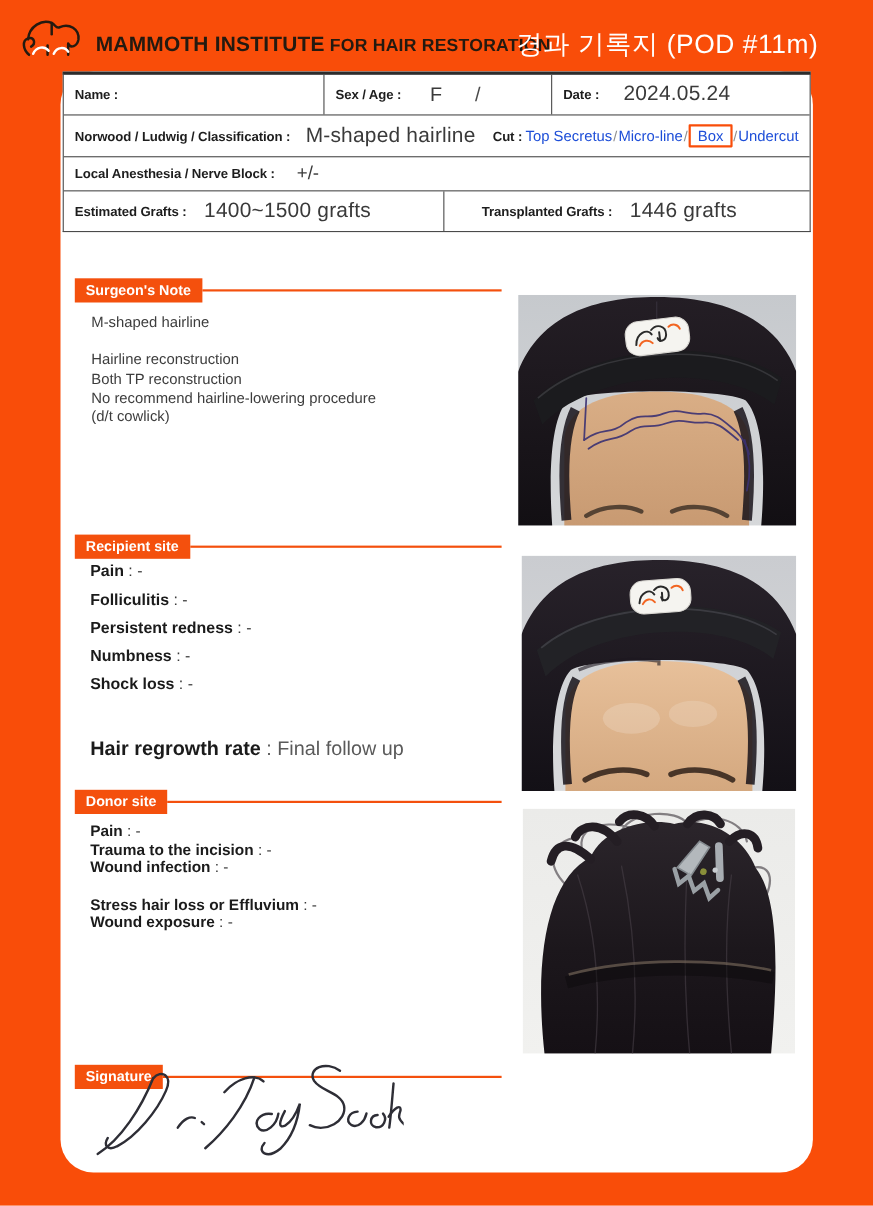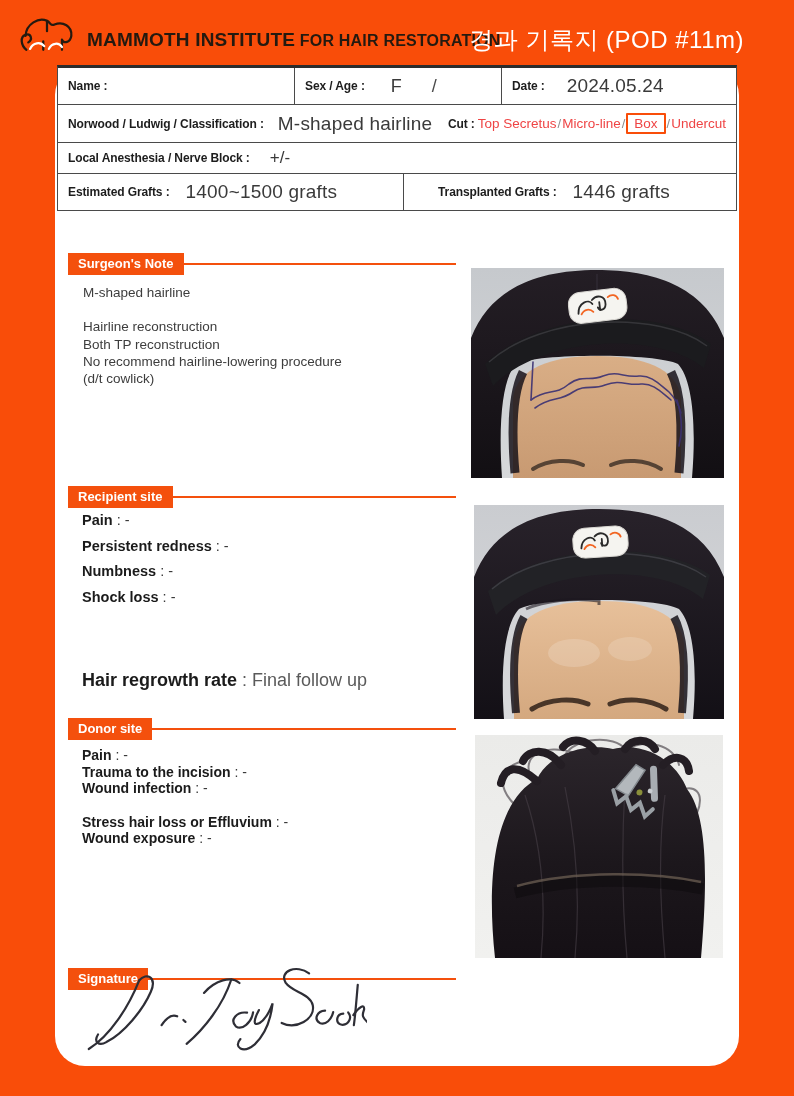--- a/index.html
+++ b/index.html
@@ -57,21 +57,21 @@
   .v-17 { font-size: 17px; }
   .sex-val { margin-left: 26px; }
   .sex-slash { margin-left: 30px; color: #4a4a4a; }
   .date-val { margin-left: 22px; }
   .class-val { margin-left: 14px; }
   .an-val { margin-left: 20px; }
   .gr-val { margin-left: 16px; }
   .trow-2 { justify-content: space-between; padding-right: 10px; }
   .t2-left { display: flex; align-items: center; padding-left: 10px; justify-content: center; }
   .cut-group { display: flex; align-items: center; gap: 1px; white-space: nowrap; }
-  .cut-opt { font-size: 13.5px; color: #ef4444; }
+  .cut-opt { font-size: 13.5px; color: #1d4ed8; }
   .cut-sep { font-size: 13px; color: #8d8d8d; }
   .cut-label { margin-right: 2px; }
   .cut-boxed { border: 2px solid #F94D09; padding: 1px 6px; border-radius: 1px; }
 
   
   .section-header { position: absolute; left: 13px; display: flex; align-items: center; width: 388px; }
   .badge {
     background: #F4500D; color: #ffffff; font-size: 13px; font-weight: 700;
     padding: 3px 10px 4px 10px; white-space: nowrap;
   }
@@ -249,20 +249,21 @@
         </g>
       </svg>
     </div>
 
     <div class="section-header hdr-recipient">
       <span class="badge">Recipient site</span>
       <span class="sec-line"></span>
     </div>
     <div class="recip-items">
       <div class="recip-item"><span class="item-label">Pain</span><span class="item-rest"> : -</span></div>
+      <div class="recip-item"><span class="item-label">Folliculitis</span><span class="item-rest"> : -</span></div>
       <div class="recip-item"><span class="item-label">Persistent redness</span><span class="item-rest"> : -</span></div>
       <div class="recip-item"><span class="item-label">Numbness</span><span class="item-rest"> : -</span></div>
       <div class="recip-item"><span class="item-label">Shock loss</span><span class="item-rest"> : -</span></div>
     </div>
     <div class="regrowth">
       <span class="item-label">Hair regrowth rate</span><span class="item-rest"> : Final follow up</span>
     </div>
 
     <div class="photo photo-2">
       <svg width="250" height="214" viewBox="0 0 250 214">

